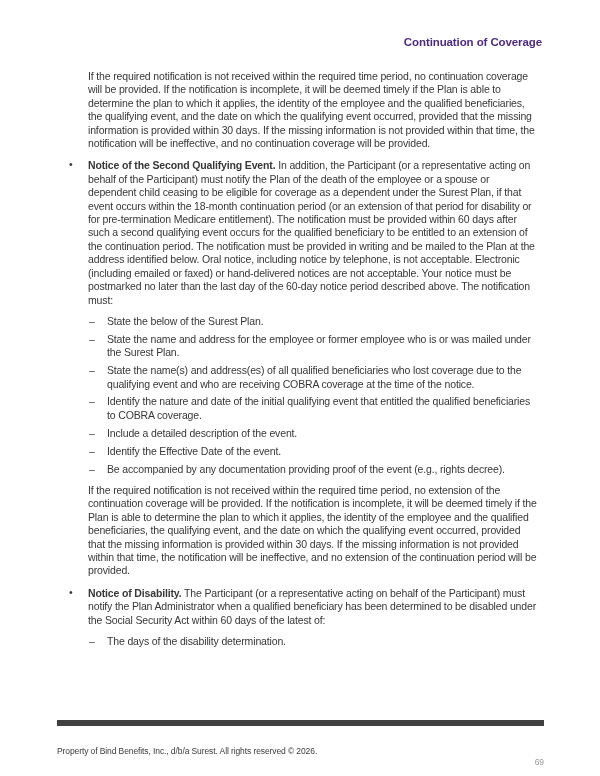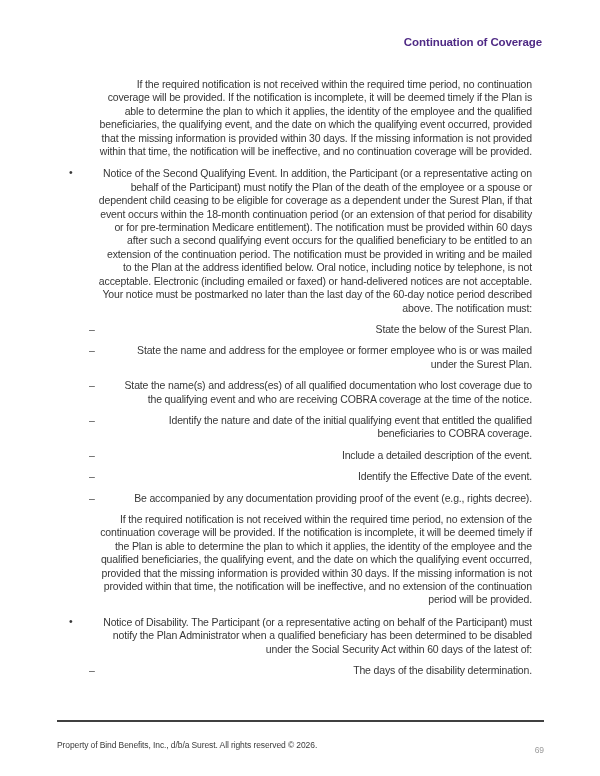--- a/index.html
+++ b/index.html
@@ -10,34 +10,34 @@
   .heading{
     position:absolute;top:36px;right:52px;
     font-size:11.5px;font-weight:700;letter-spacing:-0.1px;
     color:#4f2a85;
   }
   .content{
     position:absolute;left:88px;top:70px;width:452px;
     font-size:10.5px;line-height:13.4px;letter-spacing:-0.15px;
     color:#373737;
   }
-  .para{margin:8px;text-align:right;}
+  .para{margin:0;}
   .block{margin-bottom:5px;}
-  .bold{font-weight:400;}
+  .bold{font-weight:700;}
   .bullet{position:relative;}
   .bullet .b-marker{position:absolute;left:-19px;top:-1px;}
   .gap-top{margin-top:9px;}
   .sublist{margin:8px 0 8px 19px;}
   .subitem{position:relative;margin-bottom:4.5px;}
   .subitem .d-marker{position:absolute;left:-18px;top:0;color:#4a4a4a;}
   .footer{
     position:absolute;left:57px;right:50px;top:720px;
-    border-top:2px solid #404040;padding-top:12px;
+    border-top:6px solid #404040;padding-top:20px;
     font-size:8.5px;letter-spacing:-0.1px;color:#3a3a3a;
-    display:flex;justify-content:space-between;align-items:center;
+    display:flex;justify-content:space-between;align-items:flex-start;
   }
   .page-num{color:#9a9a9a;margin-top:11px;}
 </style>
 </head>
 <body>
 
 <div class="page">
 
   <div class="heading">Continuation of Coverage</div>
 
@@ -54,21 +54,21 @@
       <div class="subitem">
         <span class="d-marker">–</span>
         <p class="para">State the below of the Surest Plan.</p>
       </div>
       <div class="subitem">
         <span class="d-marker">–</span>
         <p class="para">State the name and address for the employee or former employee who is or was mailed under the Surest Plan.</p>
       </div>
       <div class="subitem">
         <span class="d-marker">–</span>
-        <p class="para">State the name(s) and address(es) of all qualified documentation who lost coverage due to the qualifying event and who are receiving COBRA coverage at the time of the notice.</p>
+        <p class="para">State the name(s) and address(es) of all qualified beneficiaries who lost coverage due to the qualifying event and who are receiving COBRA coverage at the time of the notice.</p>
       </div>
       <div class="subitem">
         <span class="d-marker">–</span>
         <p class="para">Identify the nature and date of the initial qualifying event that entitled the qualified beneficiaries to COBRA coverage.</p>
       </div>
       <div class="subitem">
         <span class="d-marker">–</span>
         <p class="para">Include a detailed description of the event.</p>
       </div>
       <div class="subitem">

